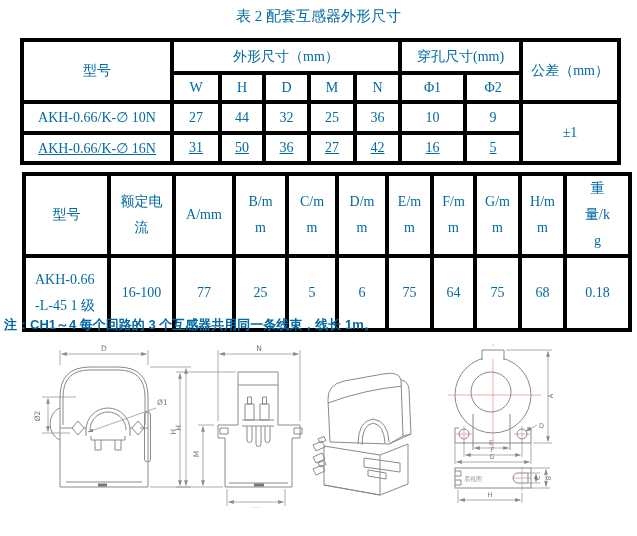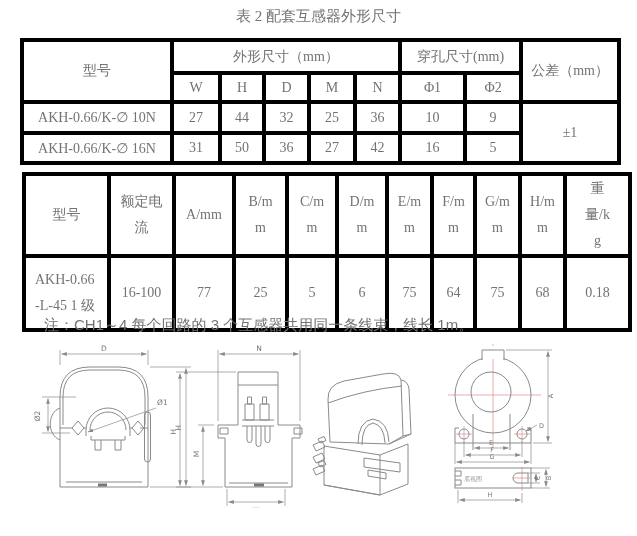--- a/index.html
+++ b/index.html
@@ -1,33 +1,33 @@
 <!DOCTYPE html>
 <html><head>
 <meta charset="utf-8">
 <style>
   html,body{margin:0;padding:0;background:#fff;}
   .page{position:relative;width:637px;height:508px;background:#ffffff;
-        font-family:"Liberation Serif","DejaVu Serif",serif;color:#737373;overflow:hidden;}
+        font-family:"Liberation Serif","DejaVu Serif",serif;color:#0369a1;overflow:hidden;}
   .title{position:absolute;top:7px;left:0;width:100%;text-align:center;font-size:15px;}
   table{border-collapse:collapse;table-layout:fixed;position:absolute;}
   td{border:4px solid #000000;text-align:center;vertical-align:middle;font-size:14px;padding:0;overflow:hidden;}
   .t1{left:20px;top:38px;width:597px;}
   .t1 .r1 td{height:29px;}
   .t1 .r2 td{height:25px;}
   .t1 .r3 td{height:27px;margin-left:30px;}
-  .t1 .r4 td{height:26px;}
+  .t1 .r4 td{height:26px;text-decoration:underline;}
   .t2{left:22px;top:172px;width:606px;}
   .t2 .hdr td{height:67px;line-height:26px;}
   .t2 .dat td{height:70px;}
   .wrapb{word-break:break-all;margin:0 auto;}
   .w27{max-width:27px;font-family:Liberation Serif, serif;} .w30{max-width:30px;} .w48{max-width:48px;}
   .modelcell{text-align:left;padding-left:9px;line-height:26px;}
   .note{position:absolute;left:4px;top:316px;font-family:"Liberation Sans","DejaVu Sans",sans-serif;
-        font-weight:normal;font-size:15px;margin-left:40px;}
+        font-weight:bold;font-size:13px;}
   .caption{position:absolute;top:510px;left:0;width:100%;text-align:center;font-size:15px;}
   .draw{position:absolute;}
   .dimtext{font-family:"DejaVu Sans",sans-serif;font-size:7.5px;fill:#777;}
   .dimtext-s{font-family:"DejaVu Sans",sans-serif;font-size:6.5px;fill:#777;}
 </style>
 </head>
 <body>
 
 <div class="page">
 

